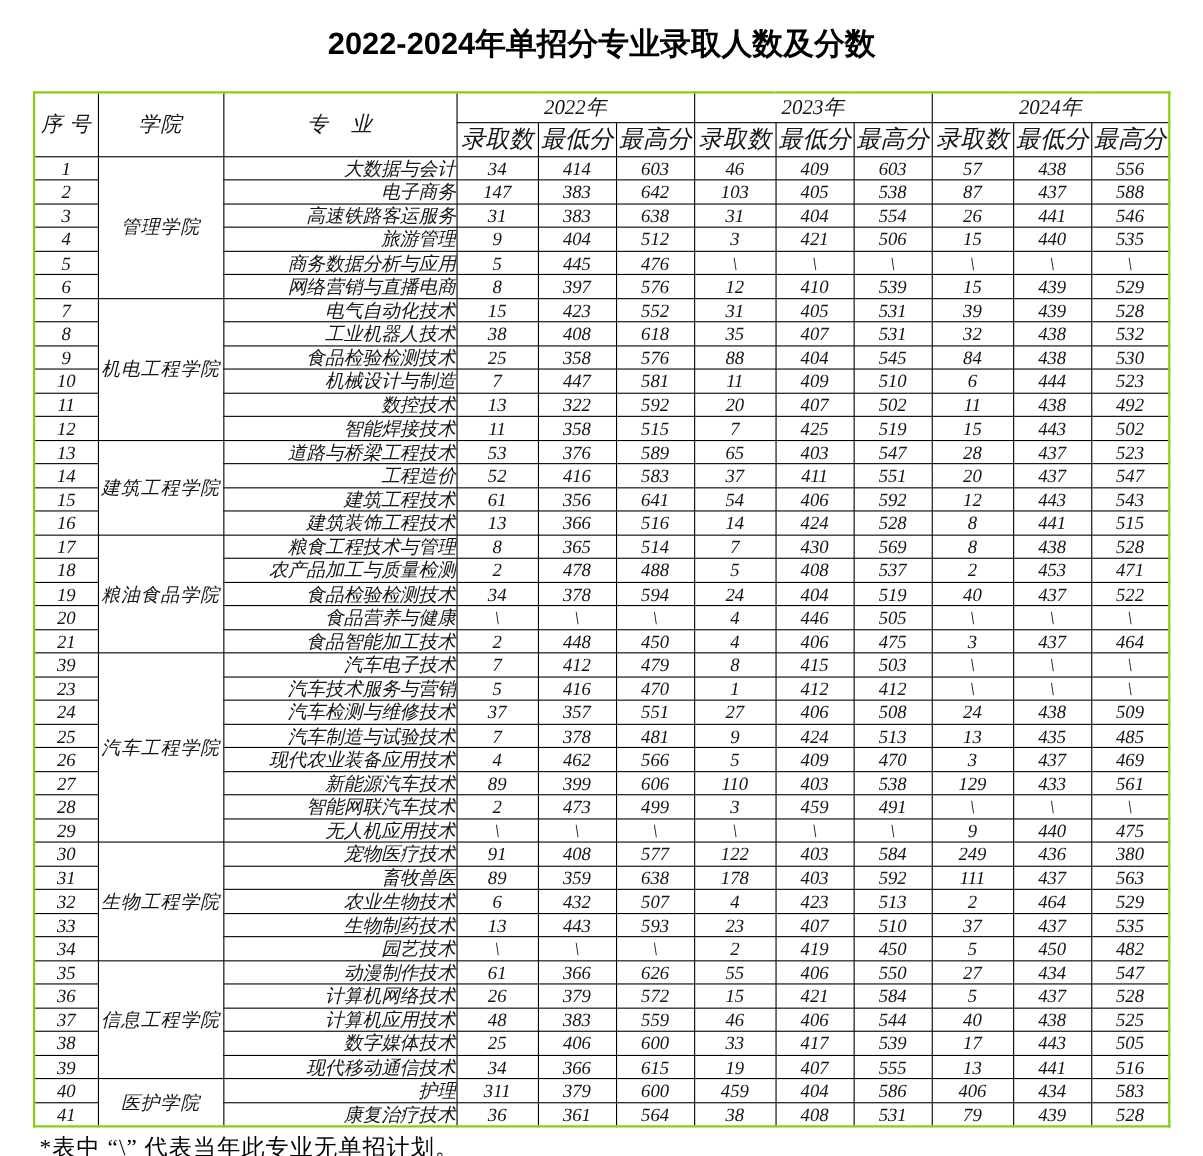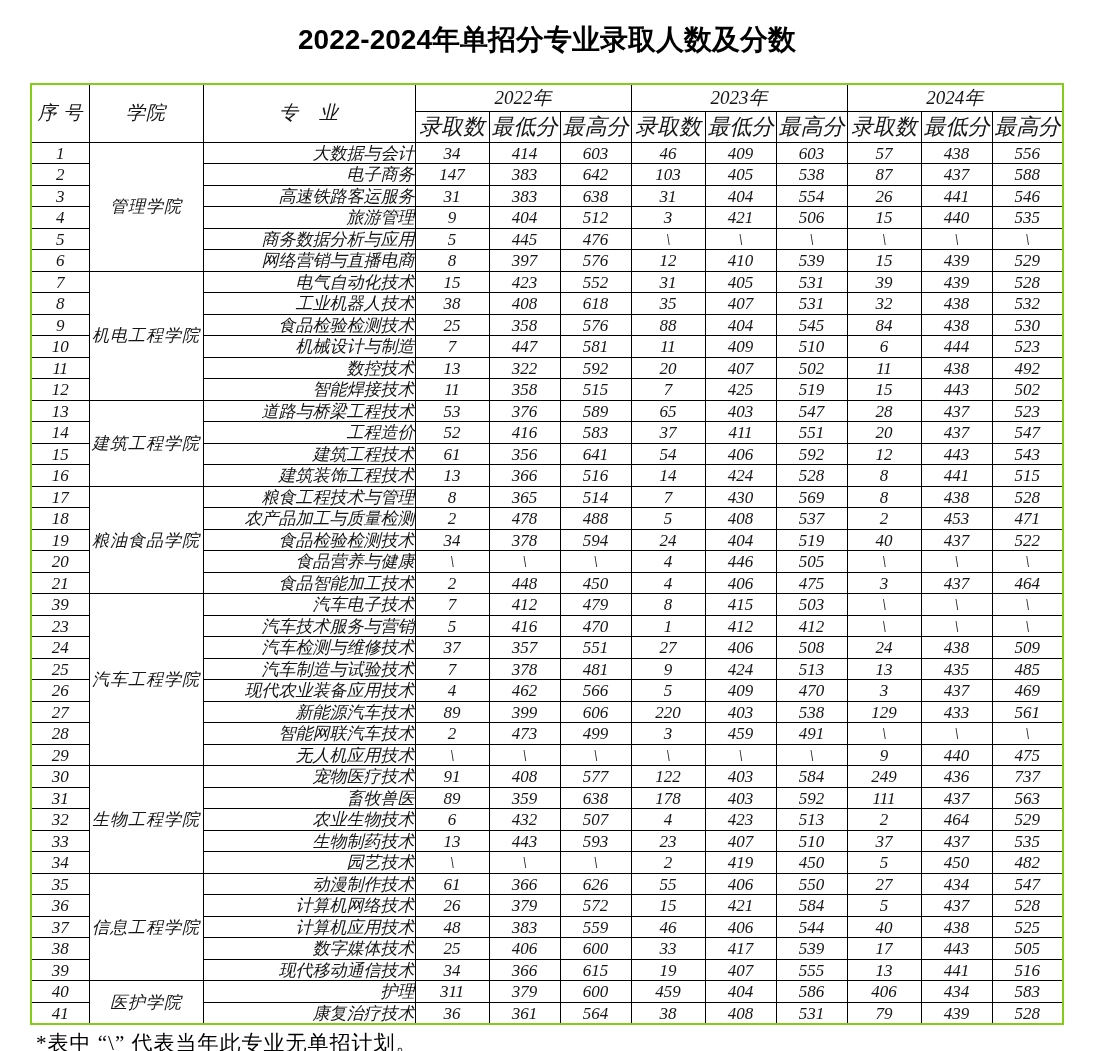--- a/index.html
+++ b/index.html
@@ -427,21 +427,21 @@
         <td>3</td>
         <td>437</td>
         <td>469</td>
       </tr>
       <tr>
         <td>27</td>
         <td class="major">新能源汽车技术</td>
         <td>89</td>
         <td>399</td>
         <td>606</td>
-        <td>220</td>
+        <td>110</td>
         <td>403</td>
         <td>538</td>
         <td>129</td>
         <td>433</td>
         <td>561</td>
       </tr>
       <tr>
         <td>28</td>
         <td class="major">智能网联汽车技术</td>
         <td>2</td>
@@ -472,21 +472,21 @@
         <td class="college" rowspan="5">生物工程学院</td>
         <td class="major">宠物医疗技术</td>
         <td>91</td>
         <td>408</td>
         <td>577</td>
         <td>122</td>
         <td>403</td>
         <td>584</td>
         <td>249</td>
         <td>436</td>
-        <td>737</td>
+        <td>380</td>
       </tr>
       <tr>
         <td>31</td>
         <td class="major">畜牧兽医</td>
         <td>89</td>
         <td>359</td>
         <td>638</td>
         <td>178</td>
         <td>403</td>
         <td>592</td>

